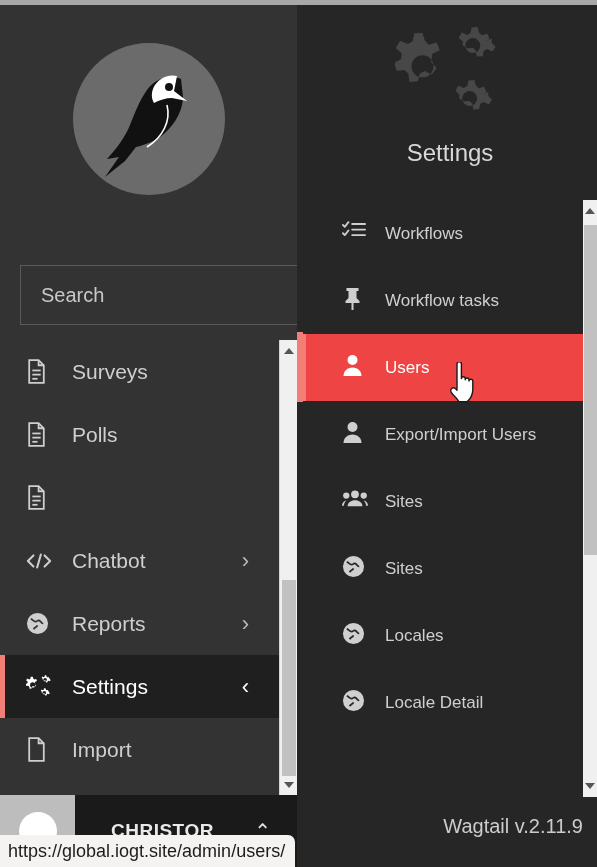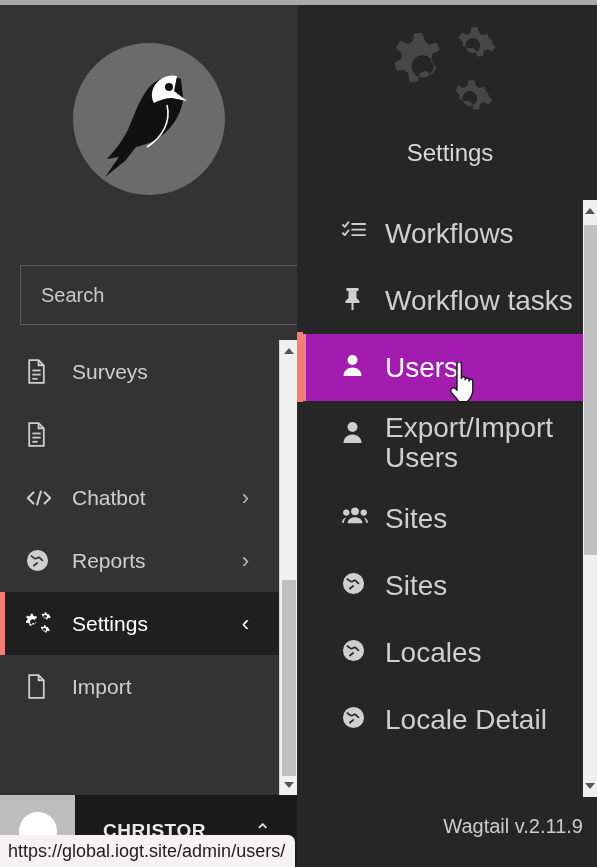--- a/index.html
+++ b/index.html
@@ -150,21 +150,21 @@
     width: 75px; height: 72px;
     background: #bdbdbd;
     display: flex; align-items: center; justify-content: center;
   }
   .sb-avatar {
     width: 38px; height: 38px; border-radius: 50%;
     background: #ffffff;
   }
   .sb-username {
     flex: 1;
-    padding-left: 28px;
+    padding-left: 36px;
     color: #e9e9e9;
     font-size: 19px;
     font-weight: bold;
     letter-spacing: 0.5px;
   }
   .sb-caret {
     padding-right: 26px;
     color: #e0e0e0;
     font-size: 20px;
   }
@@ -197,37 +197,37 @@
     top: 195px; left: 0;
     width: 280px; height: 600px;
     overflow: hidden;
   }
   .sub-item {
     position: relative;
     min-height: 67px;
     display: flex; align-items: center;
     padding-left: 39px;
     color: #cfcfcf;
-    font-size: 28px;
+    font-size: 17px;
   }
   .sub-item .ico {
     width: 30px; min-width: 30px;
     display: flex; align-items: center;
     color: #cfcfcf;
     align-self: flex-start;
     padding-top: 20px;
   }
   .sub-item .lbl {
     padding-left: 13px;
     padding-right: 10px;
     line-height: 30px;
     padding-top: 12px; padding-bottom: 12px;
   }
   .sub-item.active {
-    background: #a21caf;
+    background: #ef4444;
     color: #ffffff;
   }
   .sub-item.active .ico { color: #ffffff; }
   .sub-item.active::before {
     content: ""; position: absolute; left: -3px; top: 0;
     width: 6px; height: 100%;
     background: #f37e77;
   }
 
   
@@ -319,20 +319,32 @@
             <path d="M3 1h9l5 5v17H3z"></path>
               <path d="M12 1v5h5"></path>
             <line x1="6" y1="11" x2="14" y2="11"></line>
               <line x1="6" y1="15" x2="14" y2="15"></line>
               <line x1="6" y1="19" x2="11" y2="19"></line>
           </svg>
         </span>
         <span class="lbl">Surveys</span>
       </div>
 
+      <div class="nav-item">
+        <span class="ico">
+          <svg width="21" height="25" viewBox="0 0 20 24" fill="none" stroke="currentColor" stroke-width="1.7">
+            <path d="M3 1h9l5 5v17H3z"></path>
+              <path d="M12 1v5h5"></path>
+            <line x1="6" y1="11" x2="14" y2="11"></line>
+              <line x1="6" y1="15" x2="14" y2="15"></line>
+              <line x1="6" y1="19" x2="11" y2="19"></line>
+          </svg>
+        </span>
+        <span class="lbl">Polls</span>
+      </div>
 
       <div class="nav-item">
         <span class="ico">
           <svg width="21" height="25" viewBox="0 0 20 24" fill="none" stroke="currentColor" stroke-width="1.7">
             <path d="M3 1h9l5 5v17H3z"></path>
               <path d="M12 1v5h5"></path>
             <line x1="6" y1="11" x2="14" y2="11"></line>
               <line x1="6" y1="15" x2="14" y2="15"></line>
               <line x1="6" y1="19" x2="11" y2="19"></line>
           </svg>

